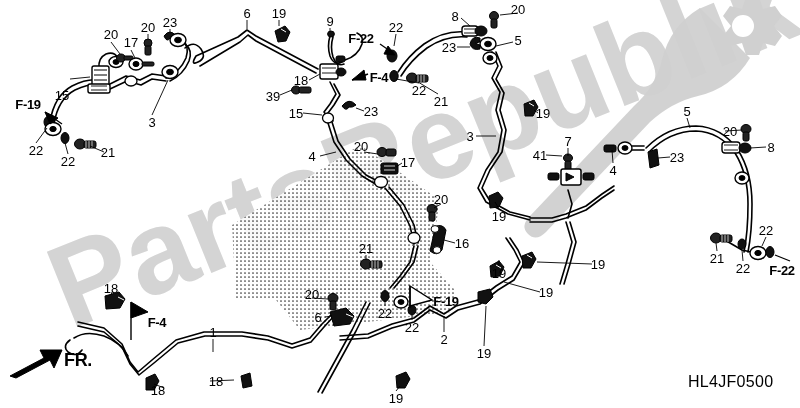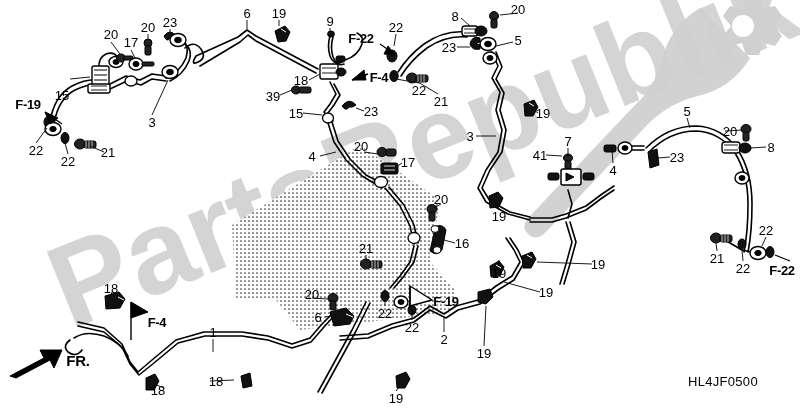--- a/index.html
+++ b/index.html
@@ -7,21 +7,21 @@
     position:relative;width:800px;height:408px;background:#ffffff;
     font-family:"Liberation Sans",sans-serif;overflow:hidden;
   }
   #stage svg{position:absolute;left:0;top:0;width:800px;height:408px;}
   .lbl{
     position:absolute;color:#000;font-family:"Liberation Sans",sans-serif;
     font-size:13px;line-height:13px;white-space:nowrap;
     transform:translate(-50%,-50%);
   }
   .lbl.bold{font-weight:bold;font-size:13px;letter-spacing:-0.3px;}
-  .lbl.pn{font-size:13px;transform:none;letter-spacing:0.3px;}
+  .lbl.pn{font-size:16px;transform:none;letter-spacing:0.3px;}
 </style>
 </head>
 <body>
 
 <div id="stage">
 
   <svg viewBox="0 0 800 408" aria-hidden="true">
     <defs>
       <pattern id="stipple" width="4" height="4" patternUnits="userSpaceOnUse">
         <rect width="4" height="4" fill="#ffffff"></rect>
@@ -501,17 +501,17 @@
 
   <div>
     <span class="lbl bold" style="left:28px;top:104px">F-19</span>
     <span class="lbl bold" style="left:361px;top:38px">F-22</span>
     <span class="lbl bold" style="left:379px;top:77px">F-4</span>
     <span class="lbl bold" style="left:157px;top:322px">F-4</span>
     <span class="lbl bold" style="left:446px;top:301px">F-19</span>
     <span class="lbl bold" style="left:782px;top:270px">F-22</span>
   </div>
 
-  <span class="lbl bold" style="left:78px;top:360px;font-size:15px">FR.</span>
+  <span class="lbl bold" style="left:78px;top:360px;font-size:18px">FR.</span>
 
   <span class="lbl pn" style="left:688px;top:375px">HL4JF0500</span>
 
 </div>
 
 </body></html>

